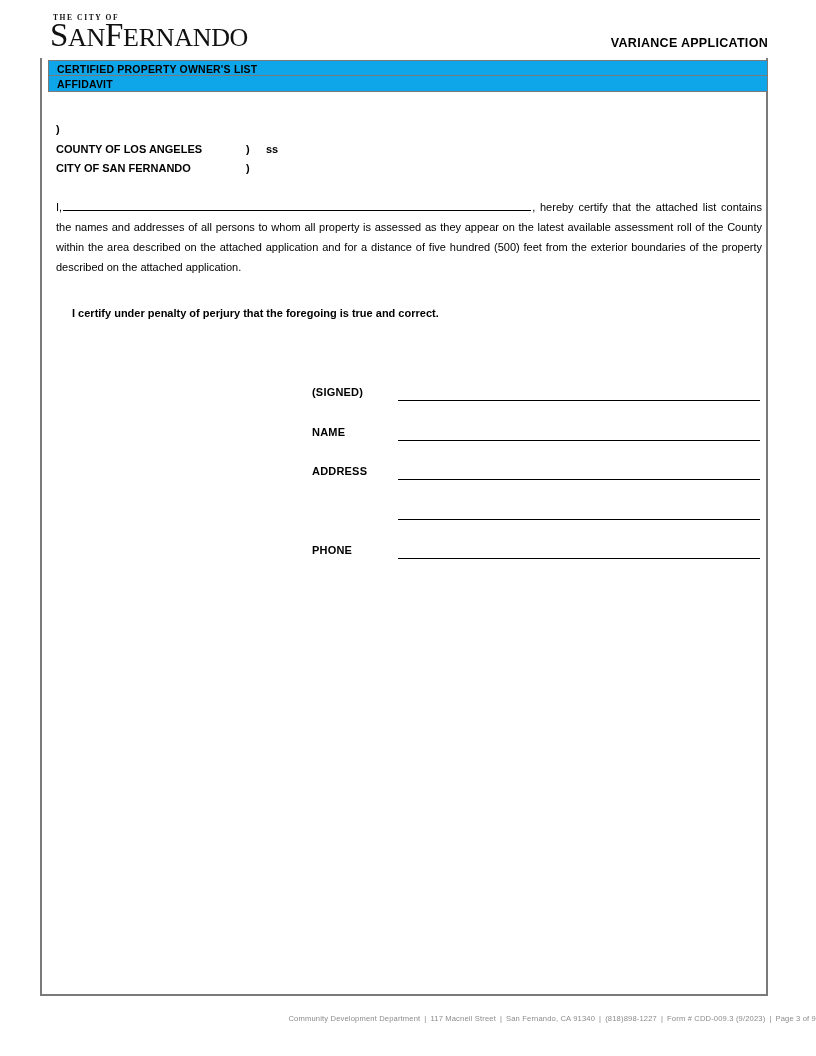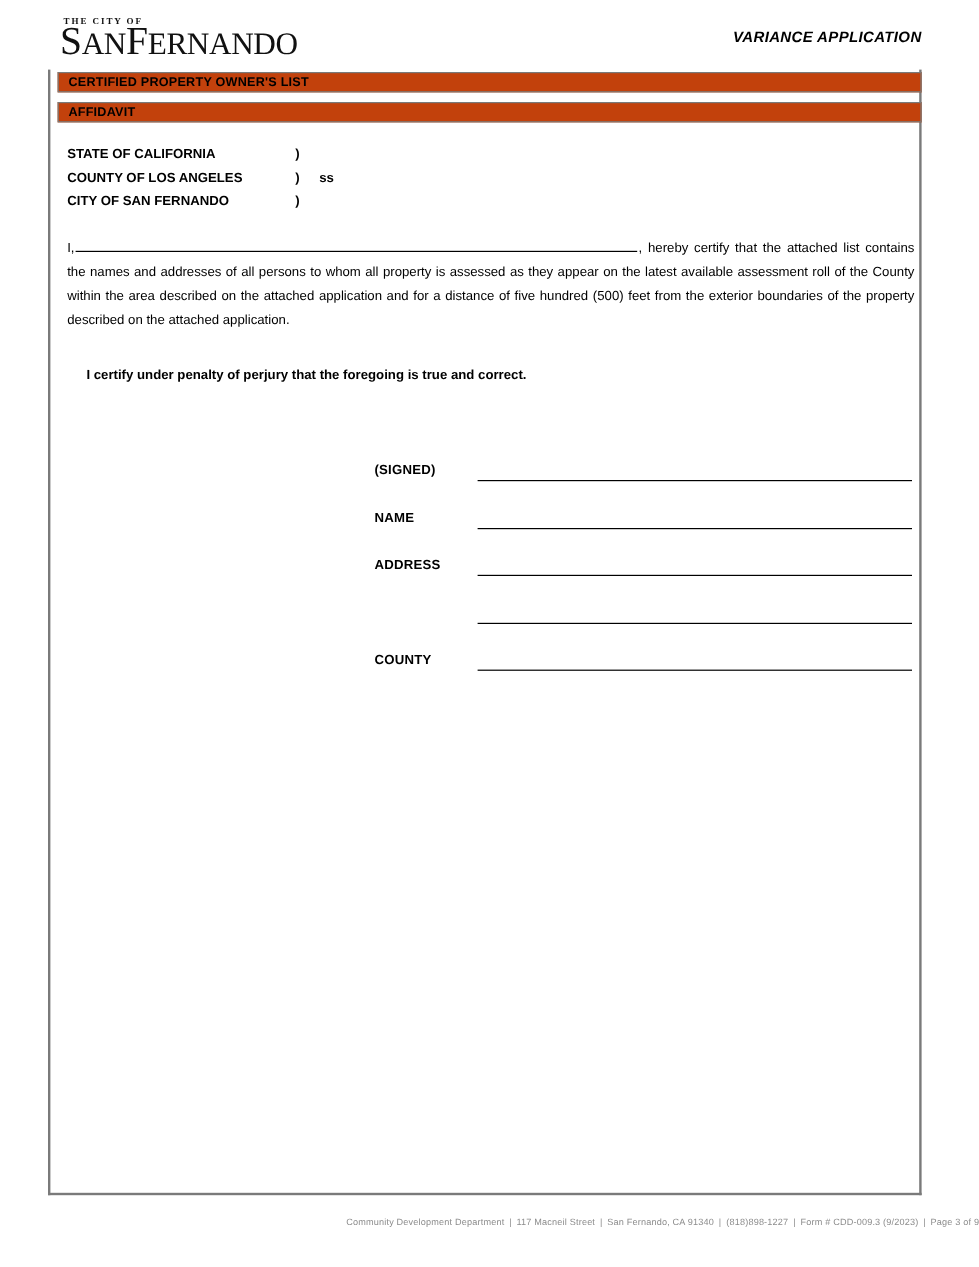--- a/index.html
+++ b/index.html
@@ -46,26 +46,25 @@
     font-size: 26px;
     line-height: 27px;
     letter-spacing: -0.3px;
     color: #111;
     white-space: nowrap;
   }
   #logo-wordmark .cap { font-size: 33px; }
   #doc-title {
     position: absolute;
     right: 48px;
-    top: 24px;
+    top: 36px;
     font-size: 12.5px;
     font-weight: bold;
     letter-spacing: 0.3px;
     white-space: nowrap;
-    font-style: italic;
   }
 
   
   #page-frame {
     position: absolute;
     left: 40px;
     top: 58px;
     width: 728px;
     height: 938px;
     border-left: 2px solid #7a7a7a;
@@ -73,32 +72,32 @@
     border-bottom: 2px solid #7a7a7a;
     box-sizing: border-box;
   }
 
   
   .banner {
     position: absolute;
     left: 48px;
     width: 720px;
     box-sizing: border-box;
-    background: #c2410c;
+    background: #0ea5e9;
     border: 1px solid #7a7a7a;
     font-size: 10.5px;
     font-weight: bold;
     letter-spacing: 0.2px;
     color: #000;
     padding: 3px 0 3px 8px;
     height: 17px;
     line-height: 11px;
   }
   #banner-title  { top: 60px; }
-  #banner-sub    { top: 85px; }
+  #banner-sub    { top: 75px; }
 
   
   #body-area {
     position: absolute;
     left: 56px;
     top: 120px;
     width: 706px;
     font-size: 11px;
     font-weight: bold;
     color: #000;
@@ -270,21 +269,20 @@
 
     <text x="223" y="296" text-anchor="middle" font-family="Liberation Serif, serif" font-size="25" letter-spacing="3.5" fill="#f0f0f0">INCORPORATED</text>
     <text x="223" y="326" text-anchor="middle" font-family="Liberation Serif, serif" font-size="25" letter-spacing="3.5" fill="#f0f0f0">AUG. 31, 1911</text>
   </svg>
 </div>
 
 <div id="body-area">
 
   <div>
     <div class="venue-row">
-      <span class="venue-label">STATE OF CALIFORNIA</span>
       <span class="venue-paren">)</span>
       <span class="venue-ss"></span>
     </div>
     <div class="venue-row">
       <span class="venue-label">COUNTY OF LOS ANGELES</span>
       <span class="venue-paren">)</span>
       <span class="venue-ss">ss</span>
     </div>
     <div class="venue-row">
       <span class="venue-label">CITY OF SAN FERNANDO</span>
@@ -309,18 +307,18 @@
   </div>
   <div class="sig-row">
     <span class="sig-label">ADDRESS</span>
     <span class="sig-line"></span>
   </div>
   <div class="sig-row">
     <span class="sig-label"></span>
     <span class="sig-line"></span>
   </div>
   <div class="sig-row">
-    <span class="sig-label">COUNTY</span>
+    <span class="sig-label">PHONE</span>
     <span class="sig-line"></span>
   </div>
 </div>
 
 <div id="footer"><span>Community Development Department</span><span class="sep">|</span><span>117 Macneil Street</span><span class="sep">|</span><span>San Fernando, CA 91340</span><span class="sep">|</span><span>(818)898-1227</span><span class="sep">|</span><span>Form # CDD-009.3 (9/2023)</span><span class="sep">|</span><span>Page 3 of 9</span></div>
 
 </body></html>

